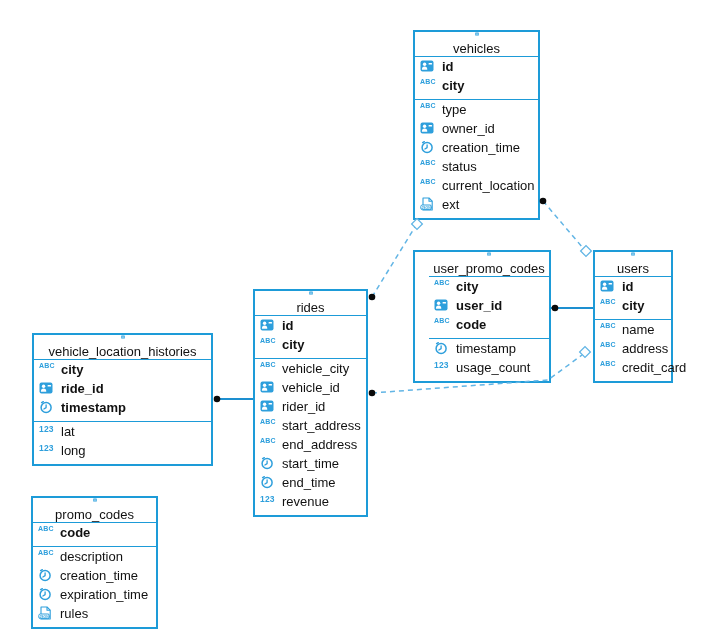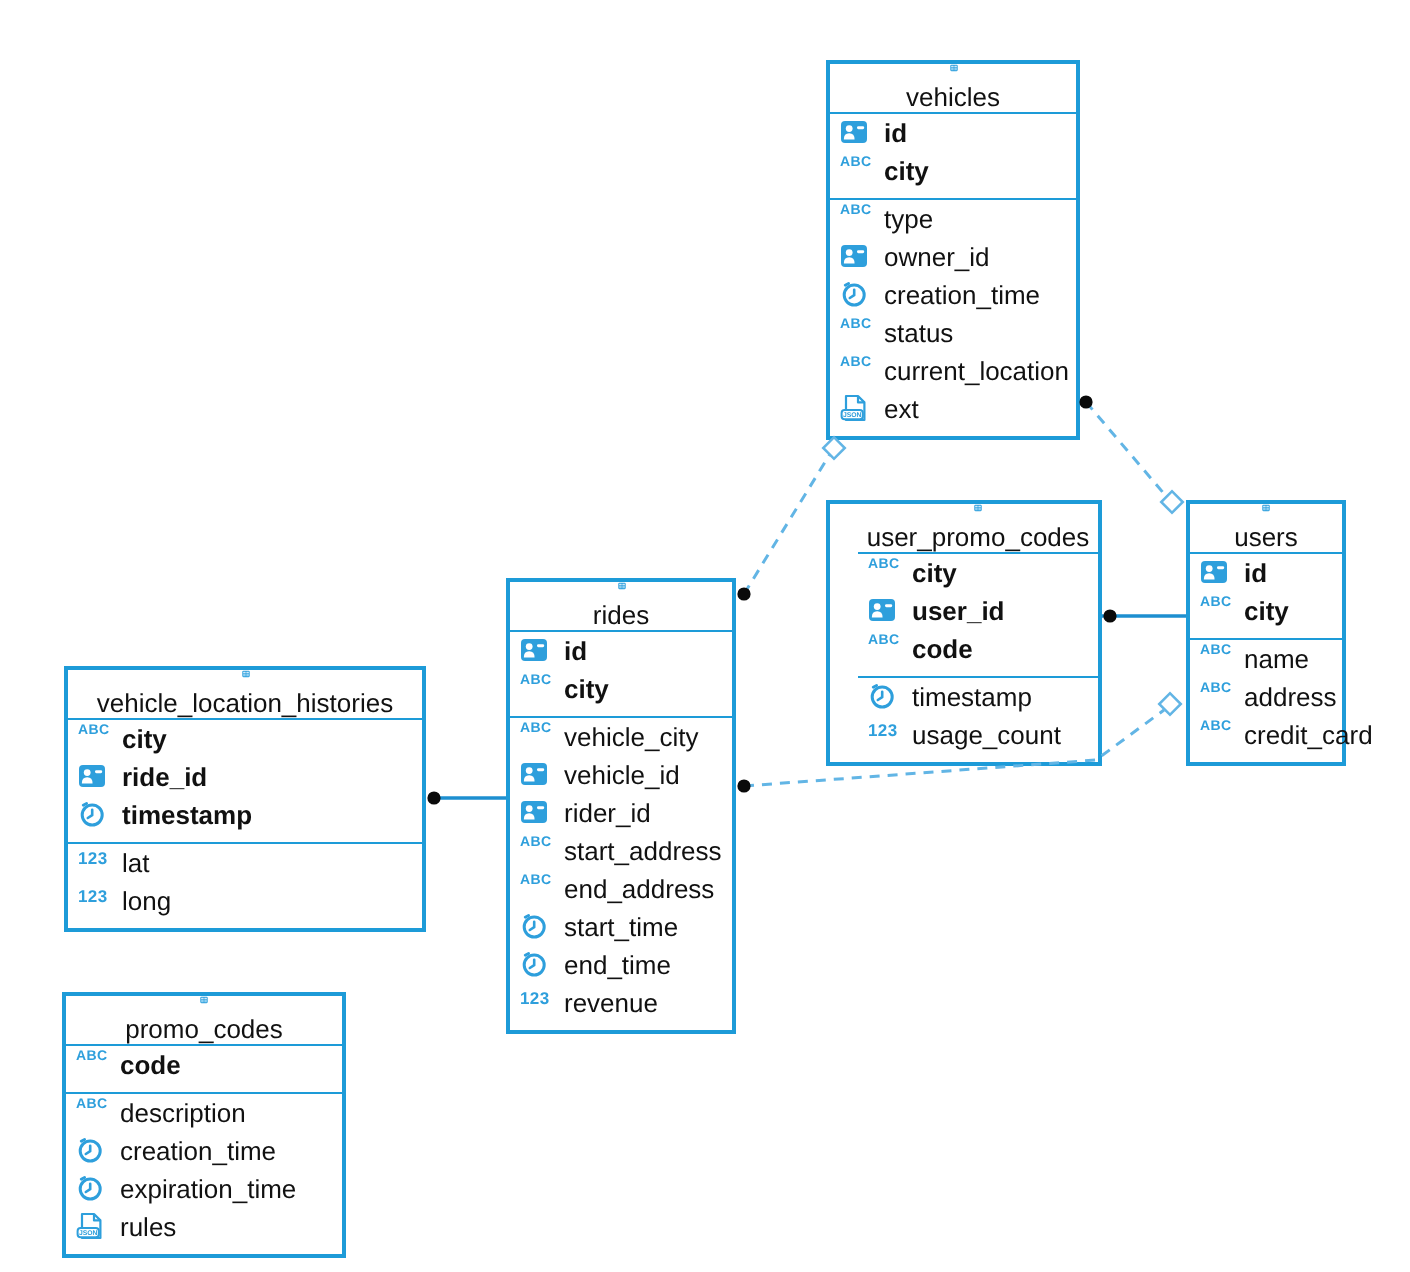--- a/index.html
+++ b/index.html
@@ -435,21 +435,21 @@
           <span class="fname">lat</span>
         </div>
         <div class="col-row">
           <span class="ficon">
             <span class="type-123">123</span>
           </span>
           <span class="fname">long</span>
         </div>
       </div>
     </div>
-    <div class="table-card" style="left: 31px; top: 496px; width: 142px;">
+    <div class="table-card" style="left: 31px; top: 496px; width: 127px;">
       <div class="table-header">
         <svg width="14" height="14" viewBox="0 0 14 14">
     <rect x="0.5" y="1.5" width="13" height="11" rx="2" fill="#2e9fdc"></rect>
     <rect x="2" y="3.1" width="4.4" height="2.5" rx="0.5" fill="#cfeafa"></rect>
     <rect x="7.6" y="3.1" width="4.4" height="2.5" rx="0.5" fill="#cfeafa"></rect>
     <rect x="2" y="6.7" width="4.4" height="4.2" rx="0.5" fill="#8fd0f2"></rect>
     <rect x="7.6" y="6.7" width="4.4" height="4.2" rx="0.5" fill="#8fd0f2"></rect>
   </svg>
         <span>promo_codes</span>
       </div>

